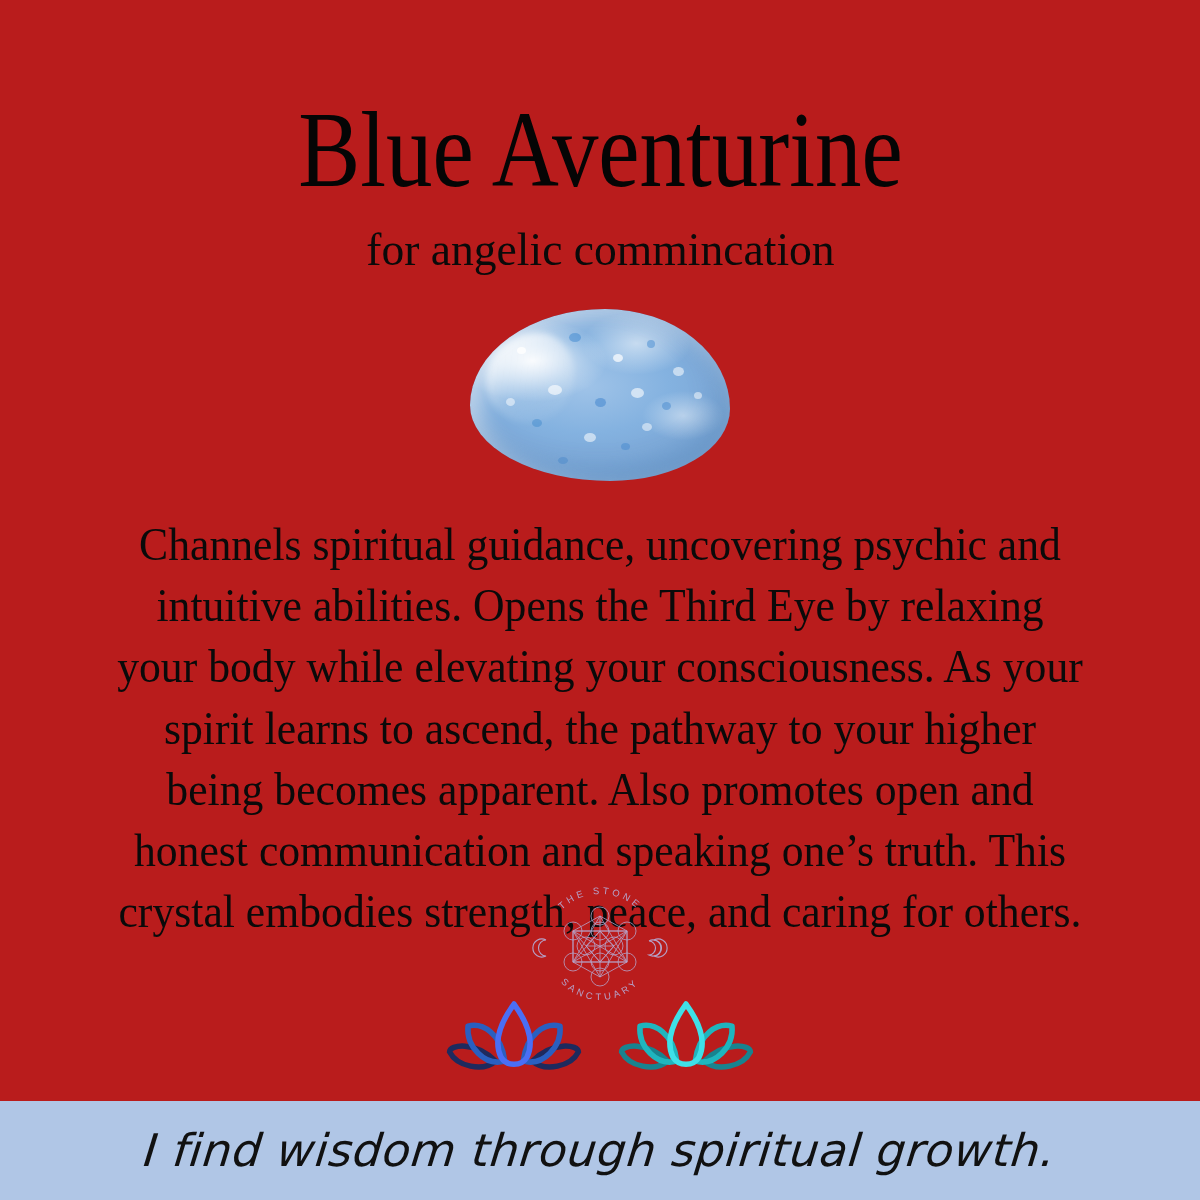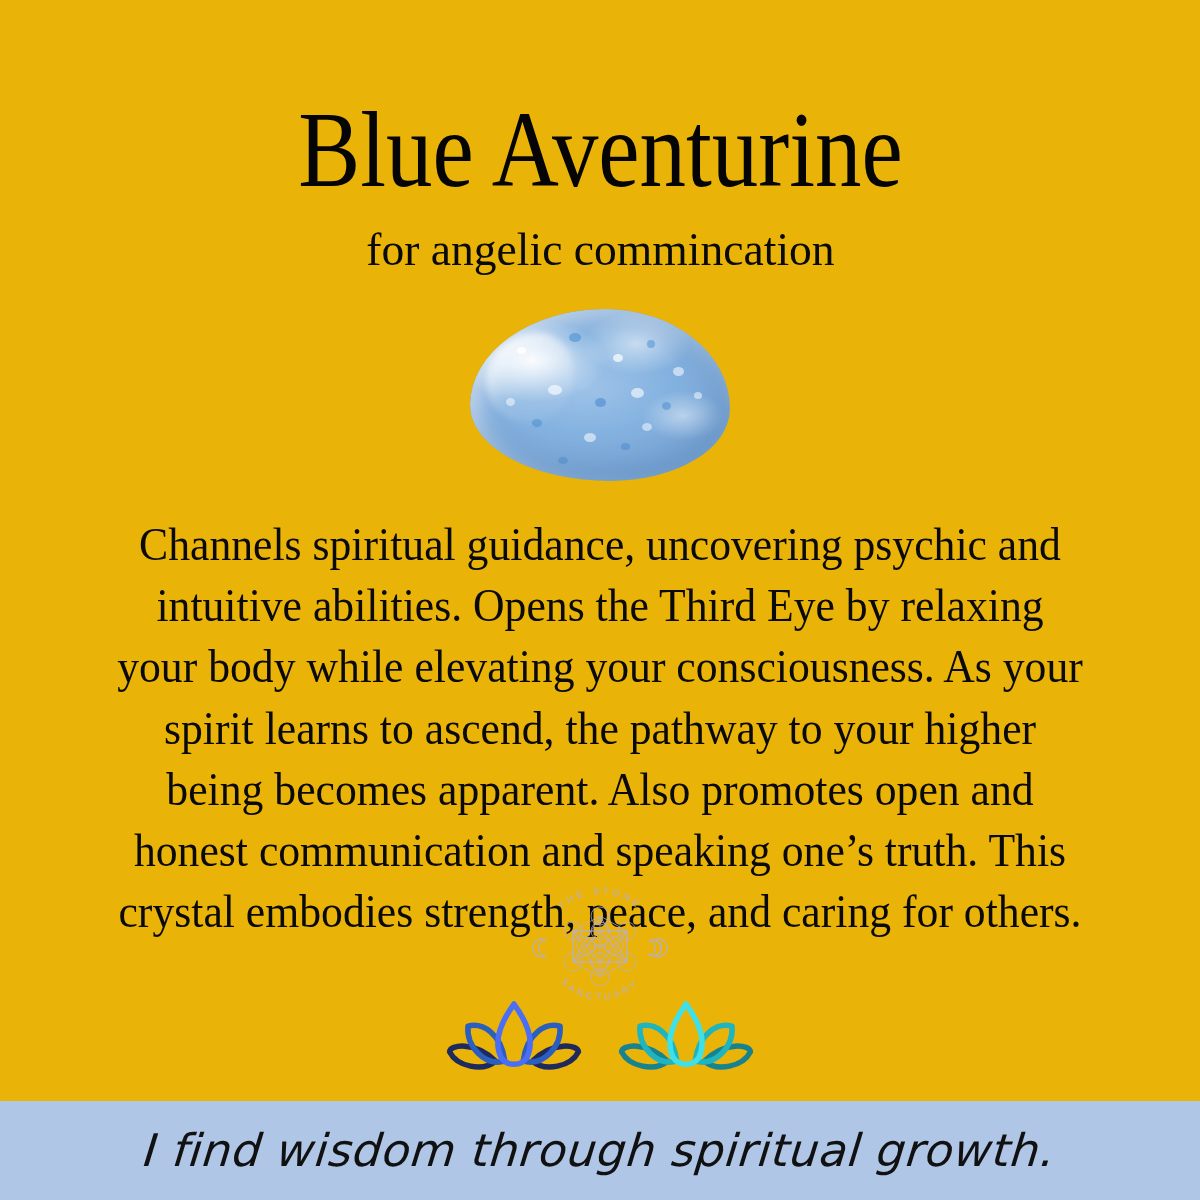--- a/index.html
+++ b/index.html
@@ -10,21 +10,21 @@
     width: 1200px;
     height: 1200px;
     background: #ffffff;
     font-family: "Liberation Serif", serif;
     overflow: hidden;
   }
   .card {
     position: relative;
     width: 1200px;
     height: 1200px;
-    background: #eab308;
+    background: #b91c1c;
     display: flex;
     flex-direction: column;
     align-items: center;
   }
 
   
   .title {
     font-family: "Liberation Serif", serif;
     font-size: 108px;
     line-height: 1;

